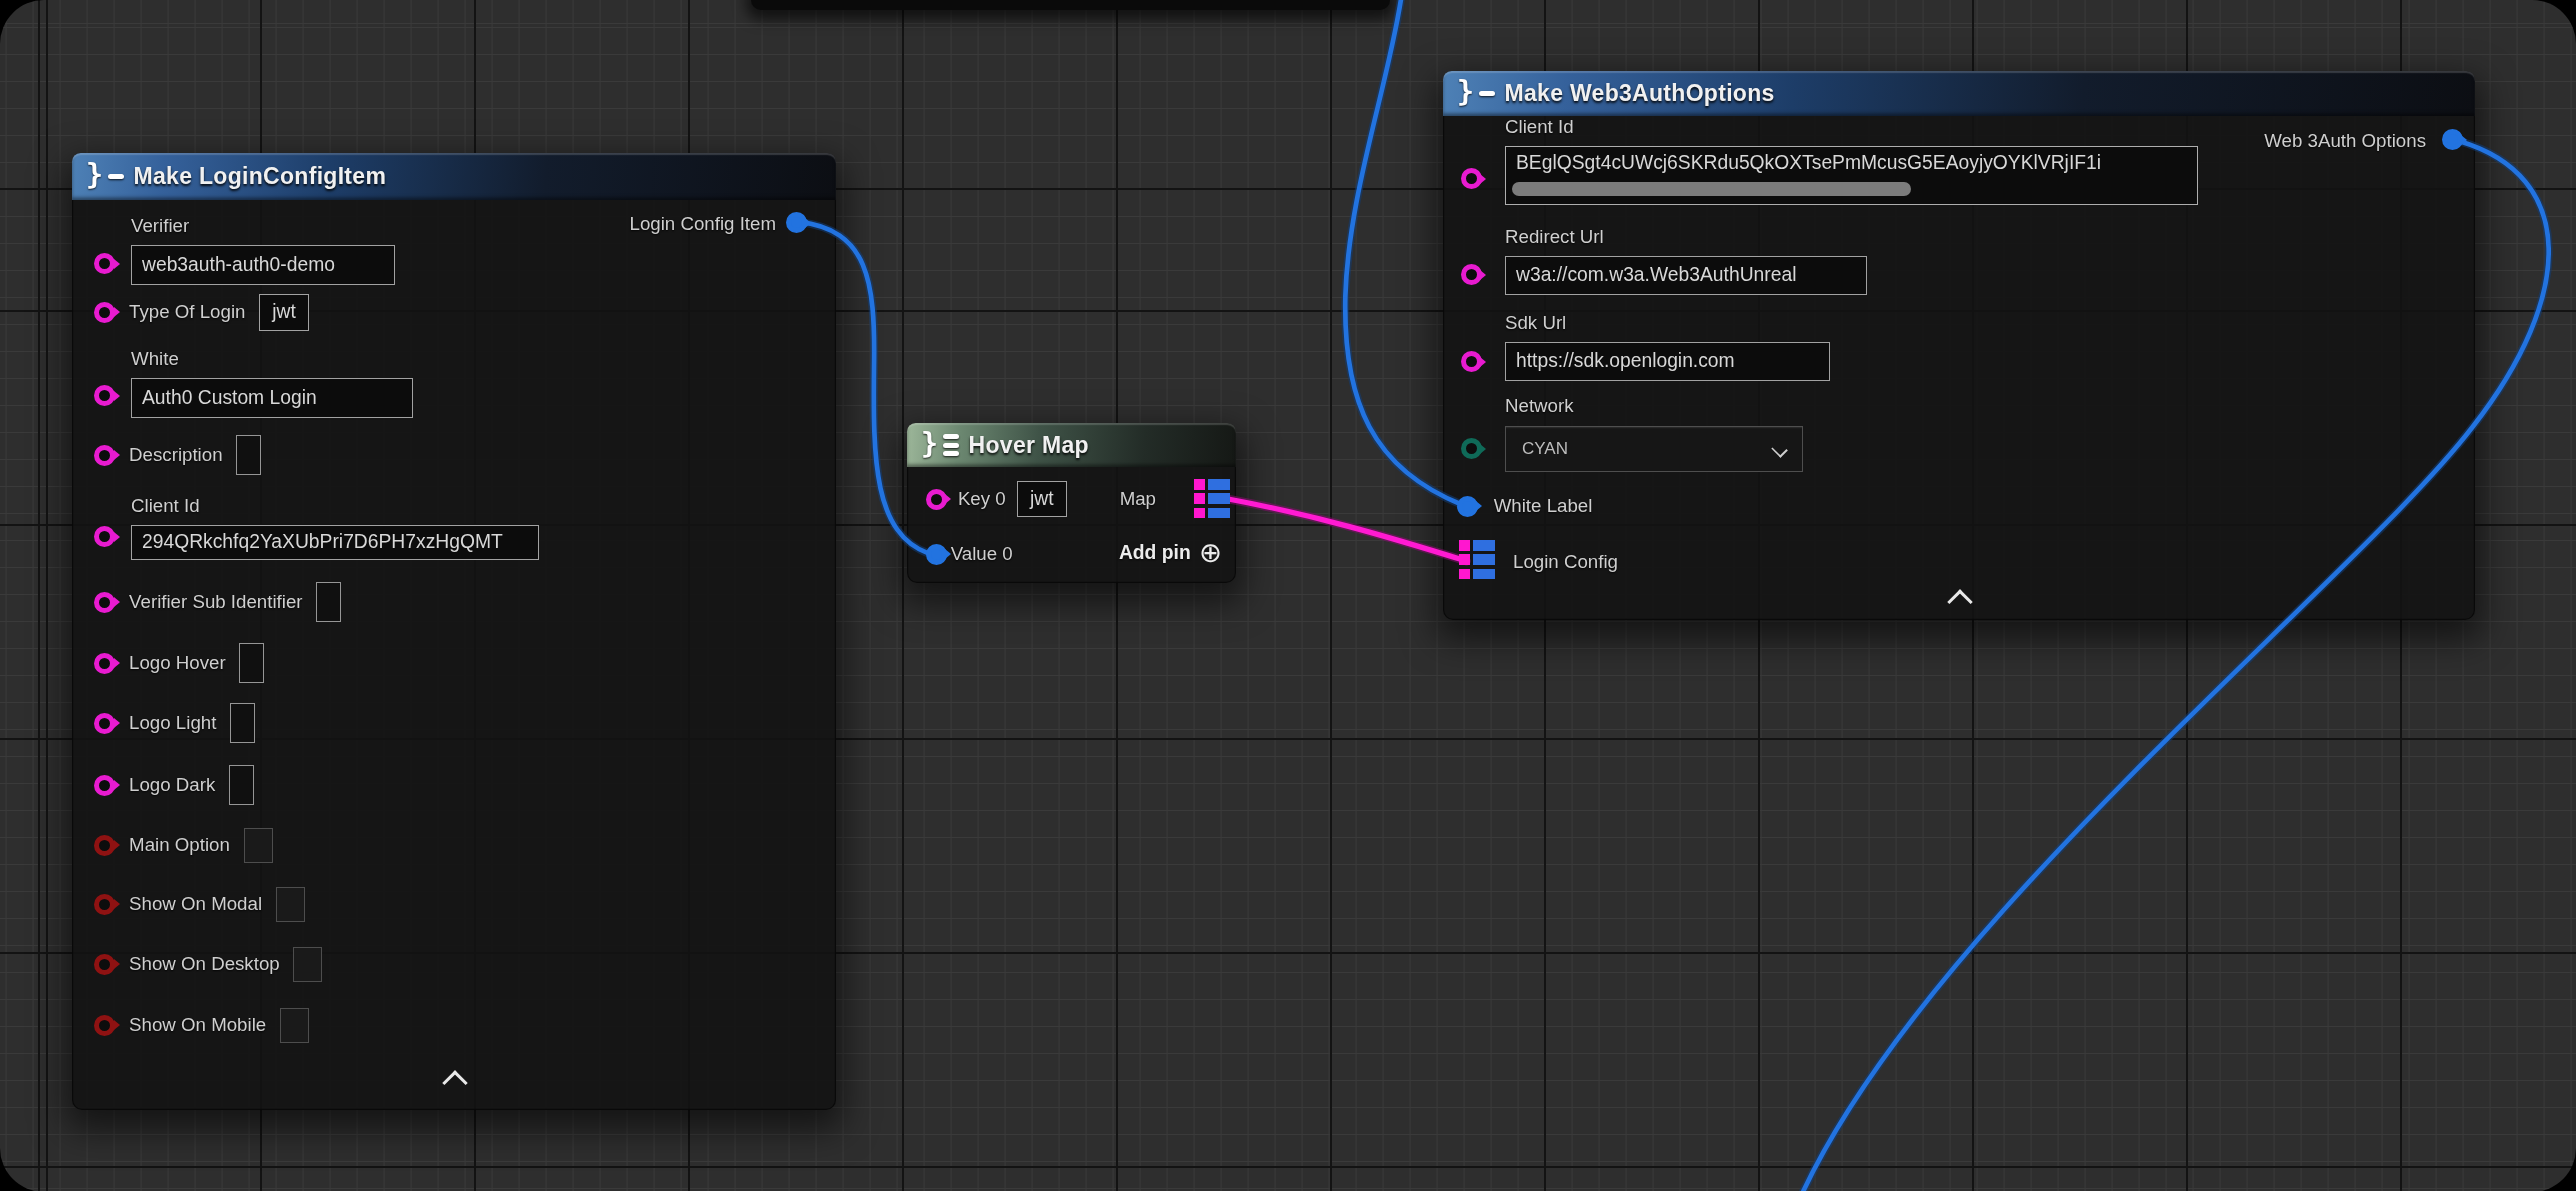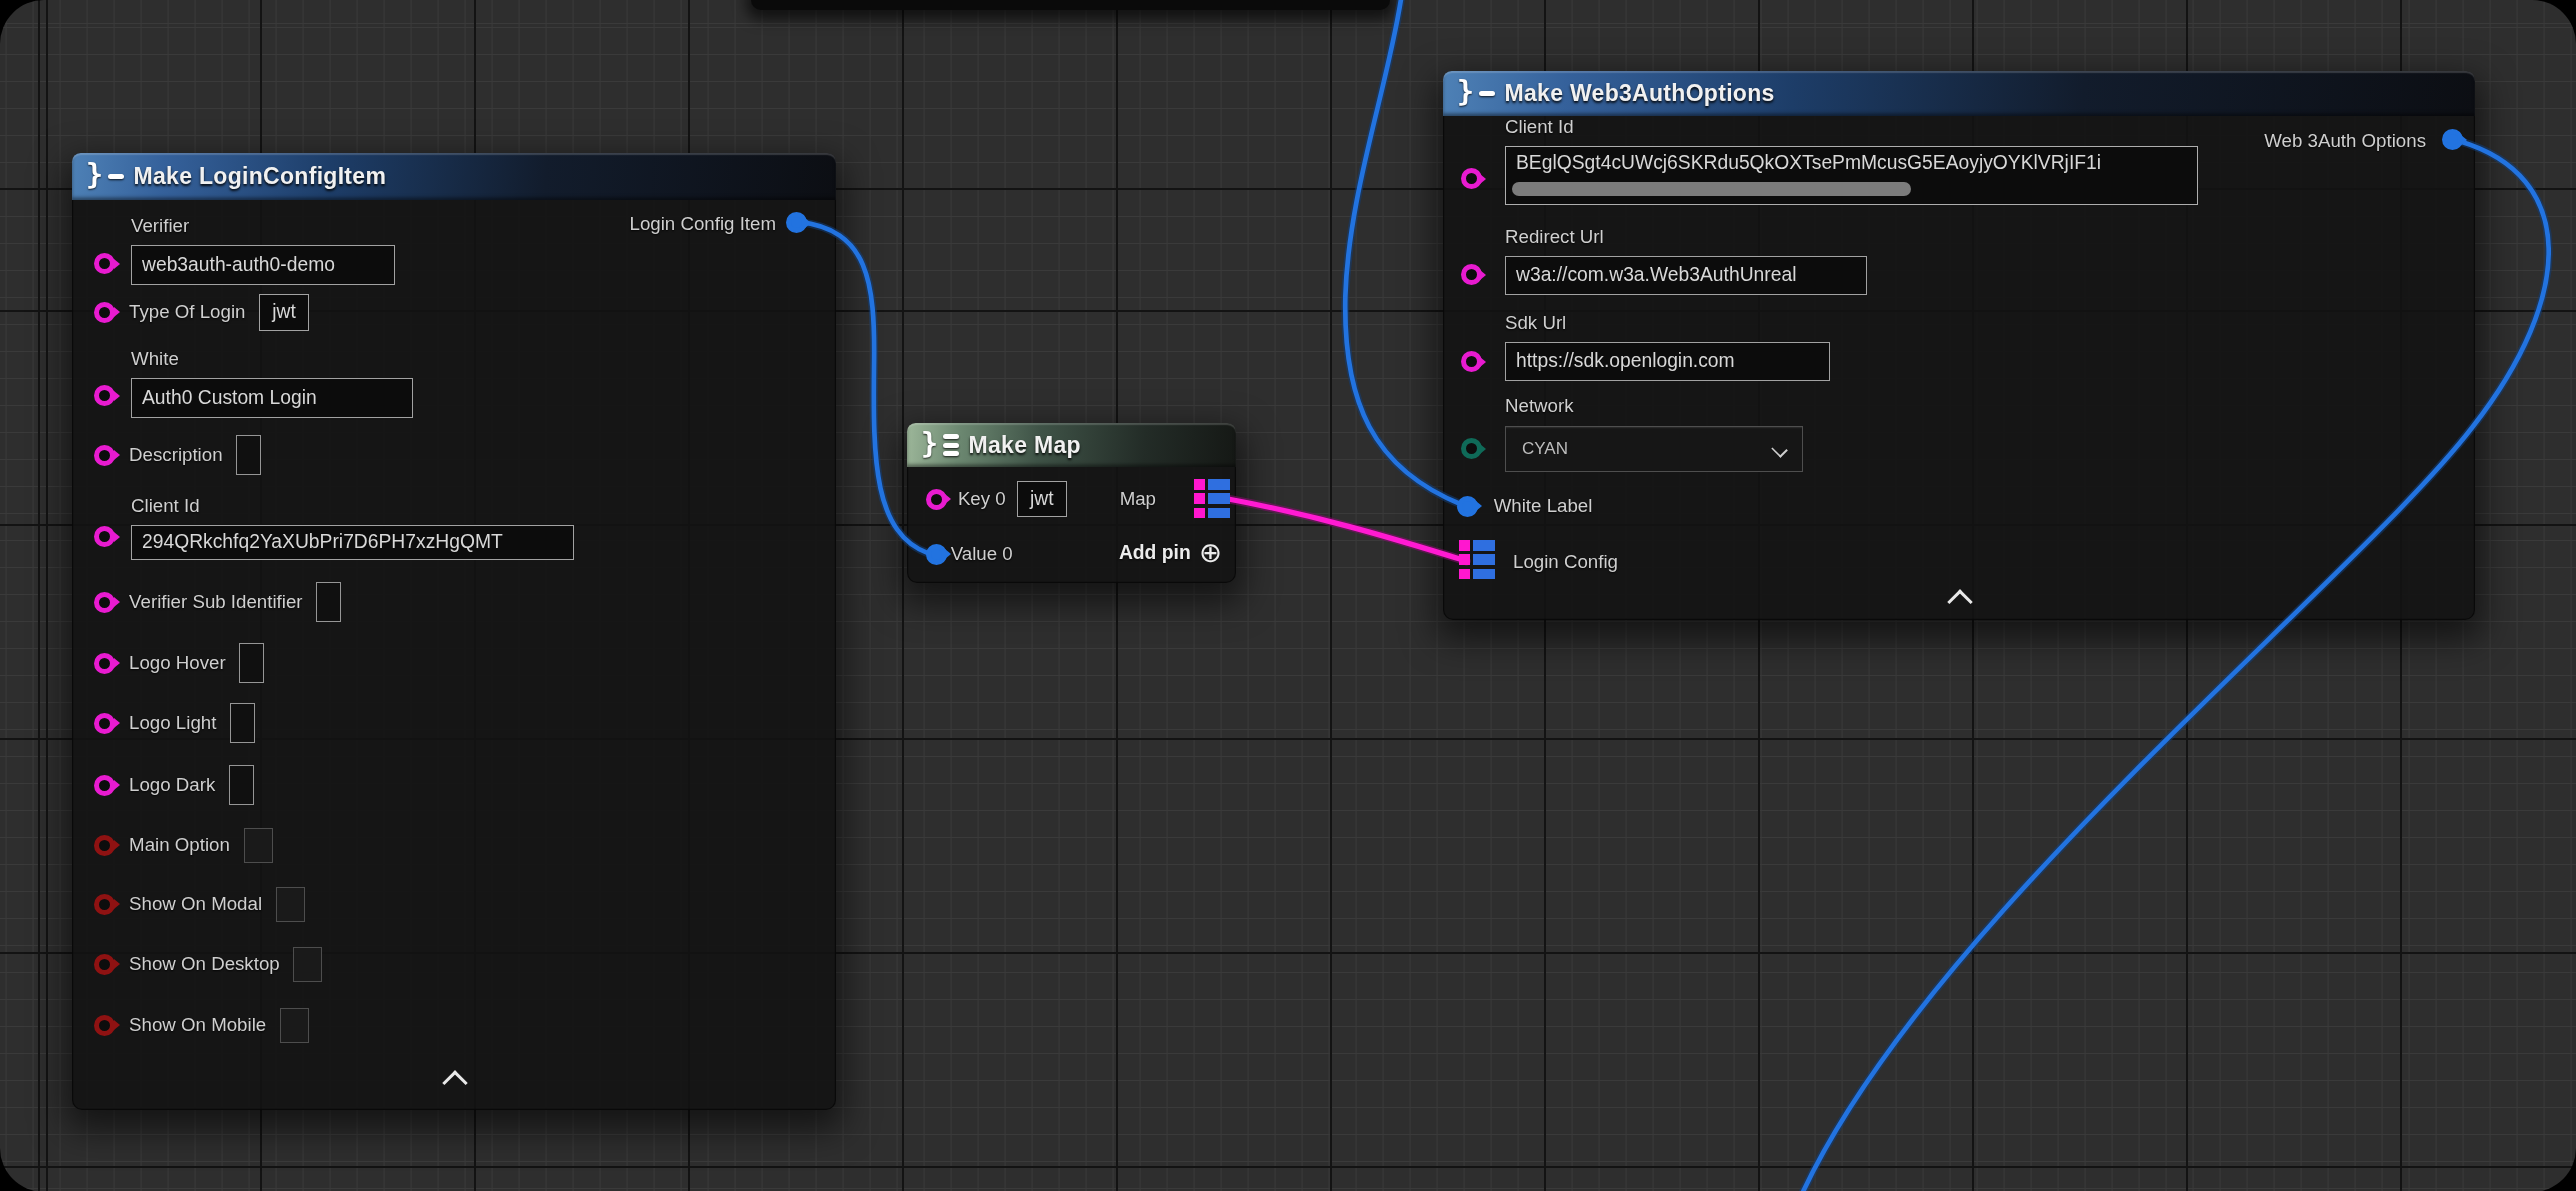--- a/index.html
+++ b/index.html
@@ -113,21 +113,21 @@
 
       <div class="row" style="left:22.4px;top:282px;">
         <span class="pin magenta"></span>
         <span class="lb">Description</span>
         <div class="ef"></div>
       </div>
 
       <span class="pin magenta abs" style="left:22.4px;top:373px;"></span>
       <div class="group" style="left:59px;top:342px;">
         <span class="lb">Client Id</span>
-        <div class="tf" style="width:443px;height:35px;">294QRkchfq2YaXUbPri7D6PH7xzHgQMT</div>
+        <div class="tf" style="width:408px;height:35px;">294QRkchfq2YaXUbPri7D6PH7xzHgQMT</div>
       </div>
 
       <div class="row" style="left:22.4px;top:429px;">
         <span class="pin magenta"></span>
         <span class="lb">Verifier Sub Identifier</span>
         <div class="ef"></div>
       </div>
 
       <div class="row" style="left:22.4px;top:490px;">
         <span class="pin magenta"></span>
@@ -177,21 +177,21 @@
     <div class="node" style="left:907px;top:423px;width:329px;height:160px;">
       <div class="hdr hdr-green" style="height:44px;">
         <span class="sicon">
           <span class="brace">}</span>
           <span class="bars">
               <i></i>
               <i></i>
               <i></i>
             </span>
         </span>
-        <span class="title">Make Map</span>
+        <span class="title">Hover Map</span>
       </div>
 
       <div class="row" style="left:18.7px;top:56px;gap:11.2px;">
         <span class="pin magenta"></span>
         <span class="lb">Key 0</span>
         <div class="tf" style="width:50px;height:36px;justify-content:center;">jwt</div>
       </div>
       <div class="lb out-lb" style="right:80px;top:65px;">Map</div>
       <div class="pin-map" style="left:287px;top:56px;">
         <div class="r">

